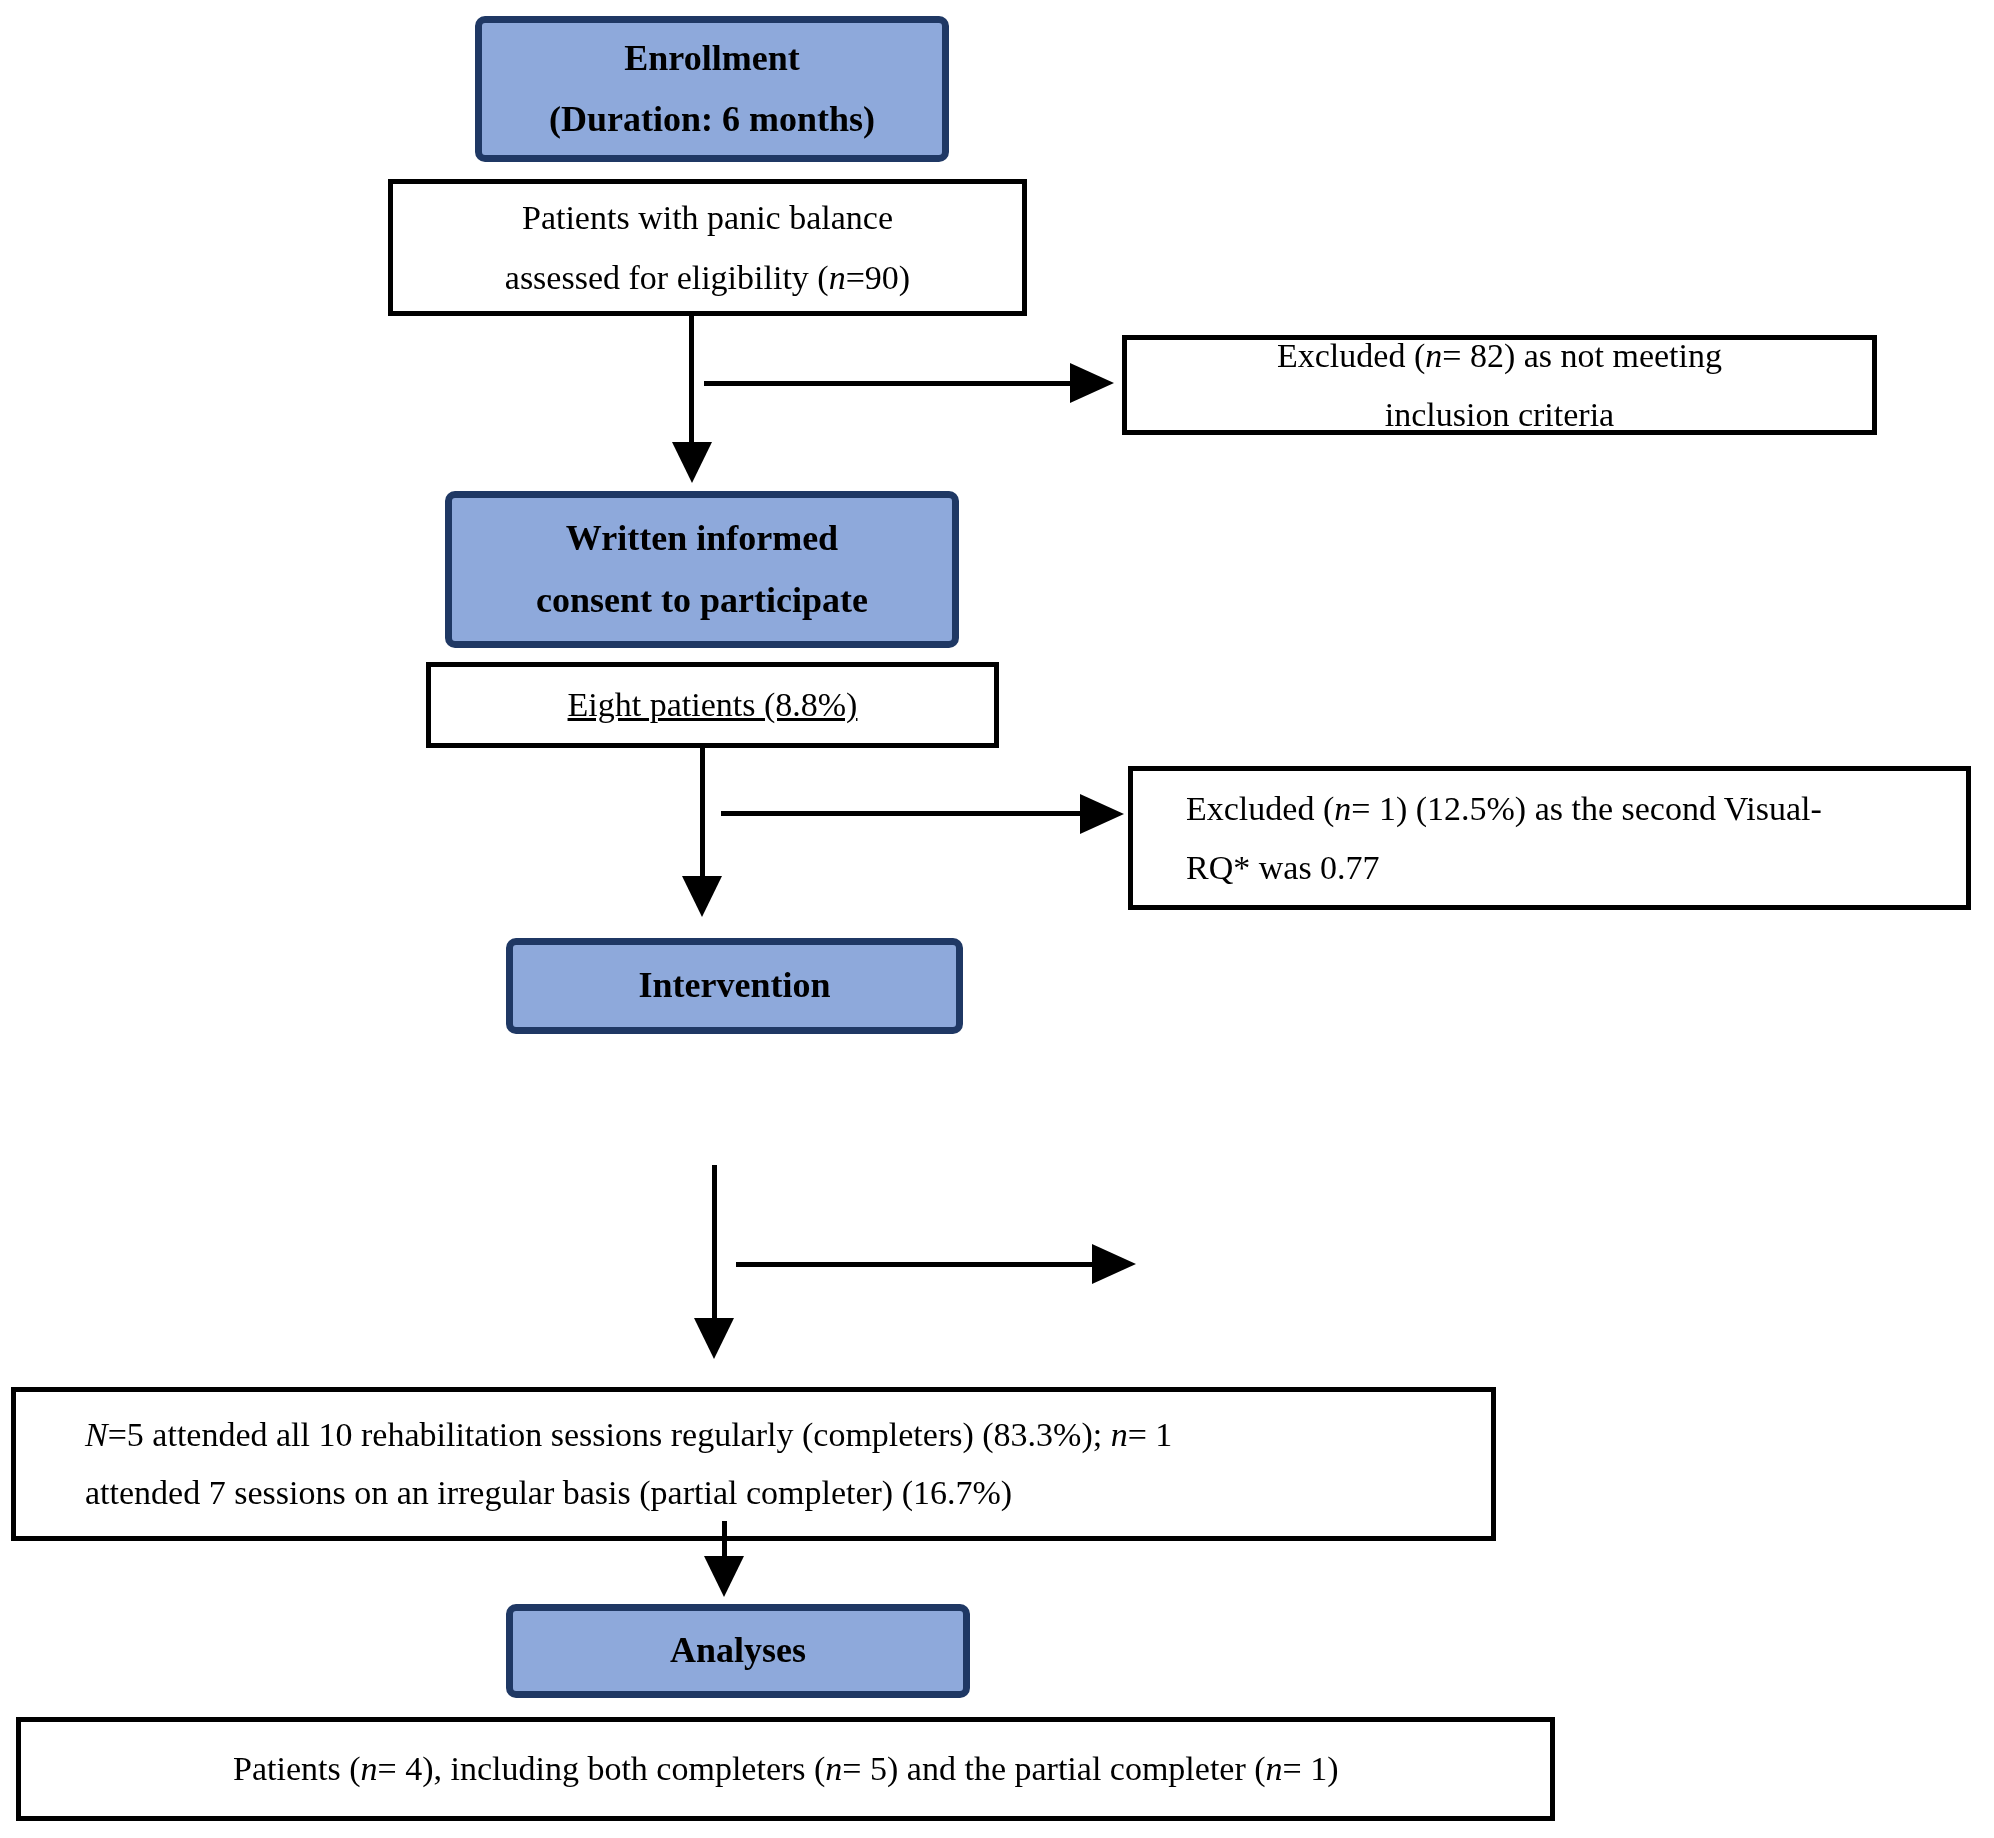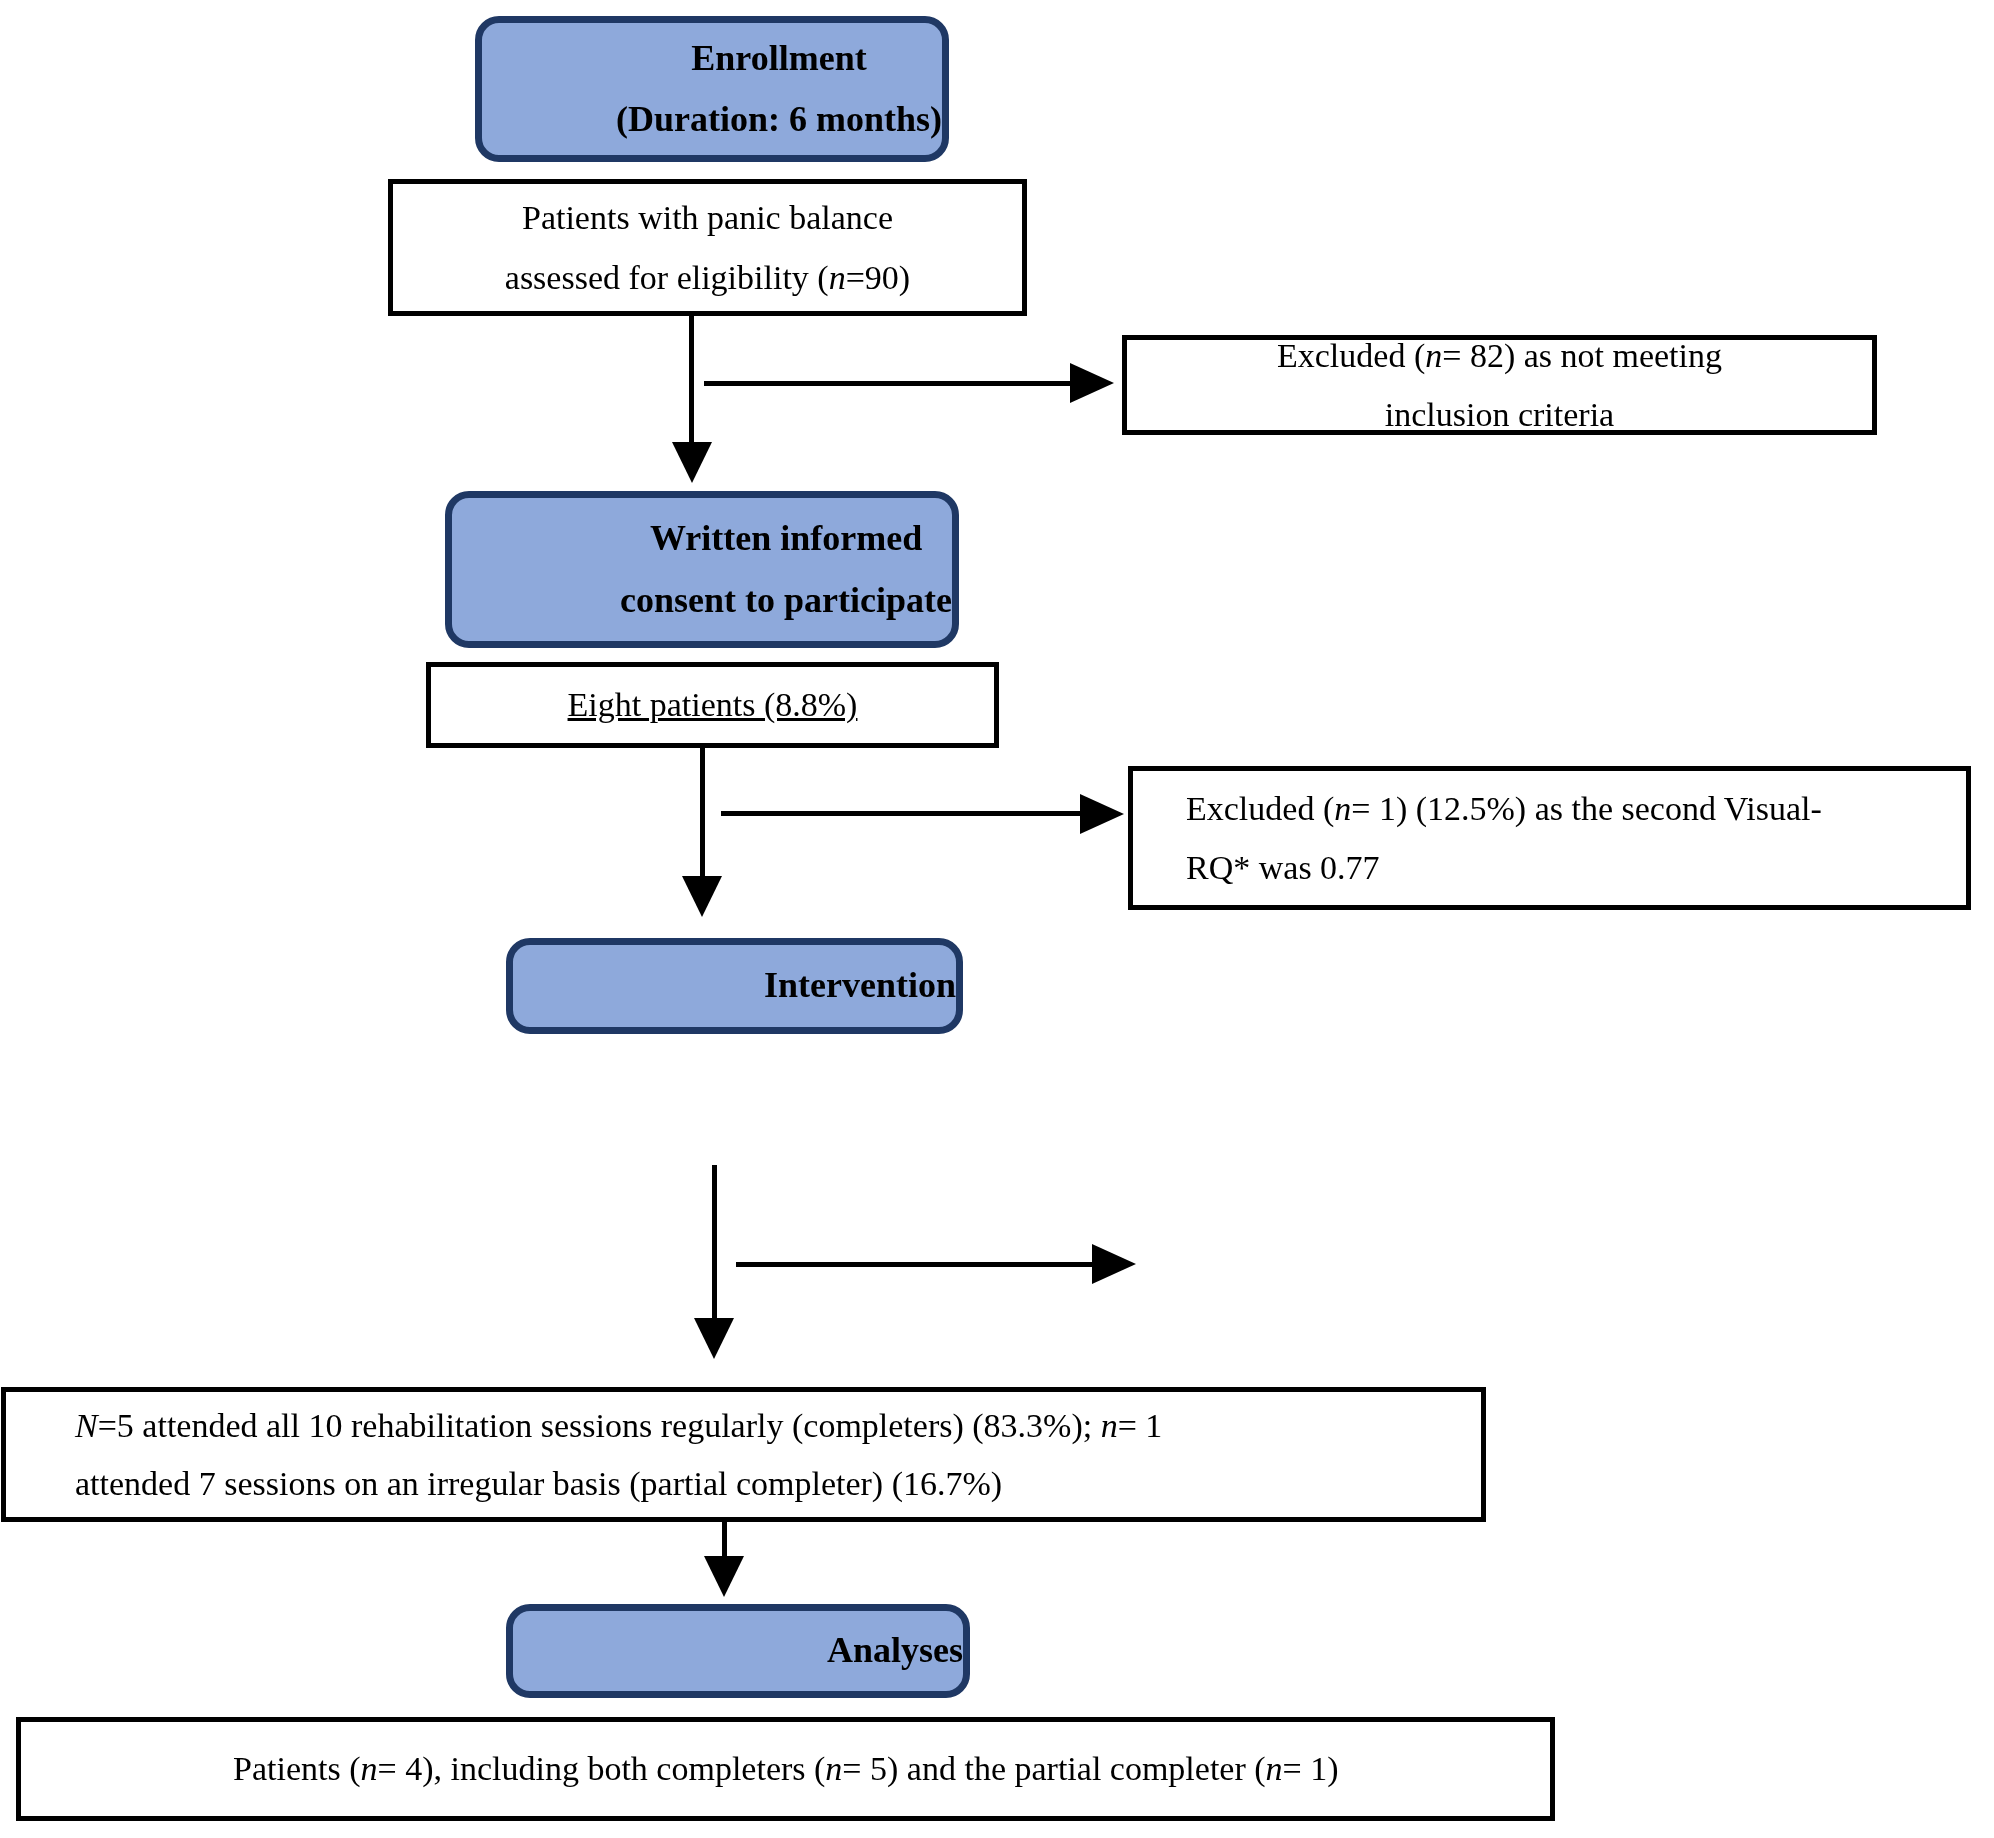--- a/index.html
+++ b/index.html
@@ -24,37 +24,36 @@
     line-height: 1.75;
   }
   .box.left {
     justify-content: flex-start;
     text-align: left;
     align-items: center;
   }
   .stage {
     background: var(--stage-fill, #8EA9DB);
     border: 7.5px solid var(--stage-border, #1F3864);
-    border-radius: 24px;
+    border-radius: 10px;
     font-weight: bold;
     font-size: 36px;
     line-height: 1.7;
-    justify-content: flex-end;
   }
   
   #box-enrollment   { left: 475px;  top: 15.7px;   width: 474px;  height: 146px; }
   #box-patients     { left: 388px;  top: 179px;  width: 639px; height: 137px; }
   #box-excluded1    { left: 1122px; top: 335px;  width: 755px; height: 100px; }
   #box-consent      { left: 445px;  top: 491px;  width: 514px;  height: 157px; }
   #box-eight        { left: 426px;  top: 662px; width: 573px;  height: 86px; text-decoration: underline; }
   #box-excluded2    { left: 1128px; top: 766px; width: 843px; height: 144px; padding-left: 53px; padding-right: 22px; }
   #box-intervention { left: 506px;  top: 938px; width: 457px;  height: 96px; }
   #box-allocated    { left: 15.7px;   top: 1050px; width: 1482px; height: 118px; }
   #box-dropout      { left: 1143px; top: 1186px; width: 840px; height: 160px; padding-left: 41px; padding-right: 19px; }
-  #box-n5           { left: 1px;   top: 1387px; width: 1485px; height: 135px; padding-left: 69px; padding-right: 25px; line-height: 1.7; }
+  #box-n5           { left: 11px;   top: 1387px; width: 1485px; height: 154px; padding-left: 69px; padding-right: 25px; line-height: 1.7; }
   #box-analyses     { left: 506px;  top: 1604px; width: 464px;  height: 94px; }
   #box-analysed     { left: 16.3px;   top: 1717px; width: 1539px; height: 104px; }
 
   
   .vline { position: absolute; width: 5px; background: var(--arrow, #000000); }
   .hline { position: absolute; height: 5px; background: var(--arrow, #000000); }
   .tri-down {
     position: absolute; width: 0; height: 0;
     border-left: 20px solid transparent;
     border-right: 20px solid transparent;

